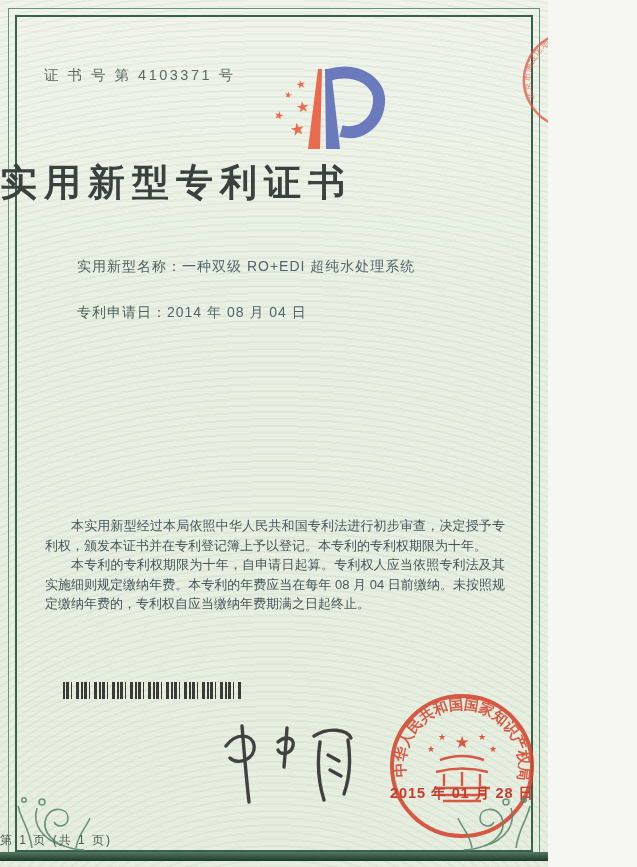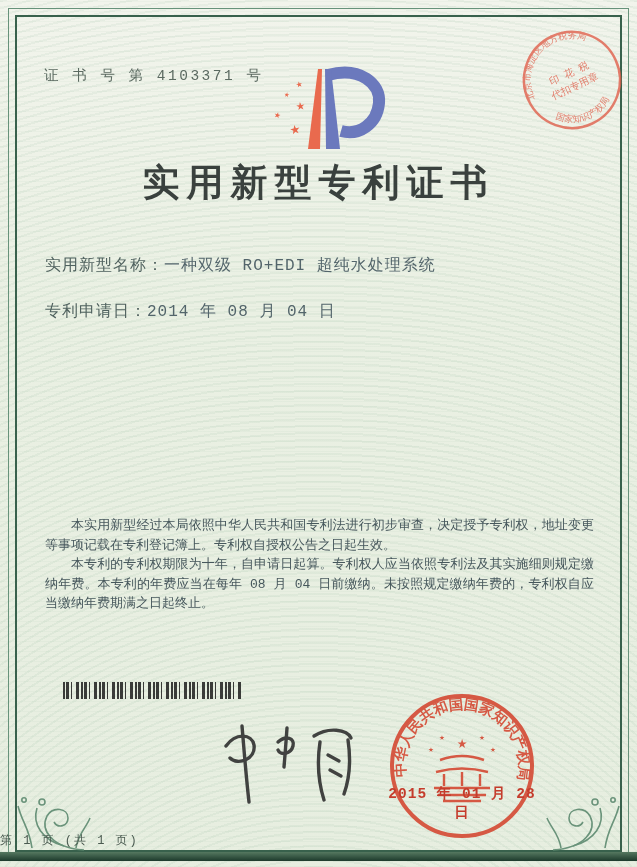--- a/index.html
+++ b/index.html
@@ -1,36 +1,36 @@
 <!DOCTYPE html>
 <html><head>
 <meta charset="utf-8">
 <style>
   html,body{margin:0;padding:0;background:#f6f7f2;}
-  .page{position:relative;width:637px;height:867px;overflow:hidden;
-    font-family:Liberation Mono, monospace;
+  .page{position:relative;width:548px;height:867px;overflow:hidden;
+    font-family:Liberation Sans, sans-serif;
     background:linear-gradient(180deg,#f2f4ec 0%,#eaf0e3 35%,#e7eee0 100%);}
   .guilloche{position:absolute;inset:0;pointer-events:none;
     background-image:
       repeating-radial-gradient(circle at 50% 130%, rgba(130,175,145,.10) 0 2px, rgba(0,0,0,0) 2px 7px),
       repeating-linear-gradient(0deg, rgba(140,185,155,.07) 0 1px, rgba(0,0,0,0) 1px 5px);}
   .frame-outer{position:absolute;inset:8px;border:1px solid #67927a;}
   .frame-inner{position:absolute;inset:15px;border:2px solid #38614c;}
   .bottom-band{position:absolute;left:0;right:0;top:852px;height:9px;
     background:linear-gradient(180deg,#557860,#1d3a2c);}
   .cert-no{position:absolute;left:44px;top:66px;font-size:14.5px;letter-spacing:2.5px;color:#5b6a61;}
-  .title{position:absolute;left:0;right:0;top:158px;text-align:center;
+  .title{position:absolute;left:0;right:0;top:158px;
     font-size:37px;font-weight:700;letter-spacing:7px;color:#3a413e;}
   
   .logo{position:absolute;left:258px;top:55px;width:140px;height:100px;}
   .logo .star{position:absolute;color:#e96a4e;line-height:1;}
   .logo svg{position:absolute;left:0;top:0;}
   
   .fields{position:absolute;left:45px;top:256px;right:38px;}
-  .field{font-size:16px;line-height:21px;margin-bottom:25px;color:#50625f;letter-spacing:1px;}
+  .field{font-size:14px;line-height:21px;margin-bottom:25px;color:#50625f;letter-spacing:1px;margin-left:32px;}
   .field .val{color:#53656b;}
   
   .body-text{position:absolute;left:45px;right:43px;top:516px;
     font-size:13px;line-height:19.5px;color:#46575c;text-align:justify;}
   .body-text p{margin:0;text-indent:2em;}
   
   .barcode{position:absolute;left:63px;top:682px;width:178px;height:17px;opacity:.85;
     background:repeating-linear-gradient(90deg,#1c1c1c 0 2px,rgba(0,0,0,0) 2px 3px,#1c1c1c 3px 6px,rgba(0,0,0,0) 6px 8px,#1c1c1c 8px 9px,rgba(0,0,0,0) 9px 13px,#1c1c1c 13px 16px,rgba(0,0,0,0) 16px 18px);}
   
   .signer{position:absolute;left:62px;top:746px;font-size:17px;color:#3b4641;letter-spacing:5px;}
@@ -91,21 +91,21 @@
   </div>
 
   <div class="title">实用新型专利证书</div>
 
   <div class="fields">
     <div class="field"><span>实用新型名称：</span><span class="val">一种双级 RO+EDI 超纯水处理系统</span></div>
     <div class="field"><span>专利申请日：</span><span class="val">2014 年 08 月 04 日</span></div>
   </div>
 
   <div class="body-text">
-    <p>本实用新型经过本局依照中华人民共和国专利法进行初步审查，决定授予专利权，地址变更等事项记载在专利登记簿上。专利权自授权公告之日起生效。</p>
+    <p>本实用新型经过本局依照中华人民共和国专利法进行初步审查，决定授予专利权，颁发本证书并在专利登记簿上予以登记。本专利的专利权期限为十年。</p>
     <p>本专利的专利权期限为十年，自申请日起算。专利权人应当依照专利法及其实施细则规定缴纳年费。本专利的年费应当在每年 08 月 04 日前缴纳。未按照规定缴纳年费的，专利权自应当缴纳年费期满之日起终止。</p>
   </div>
 
   <div class="barcode"></div>
 
 
   <svg class="signature" width="160" height="95" viewBox="0 0 160 95">
     <g fill="none" stroke="#2b2b2b" stroke-width="3.4" stroke-linecap="round" opacity="0.88">
       <path d="M 18,32 C 28,18 44,20 46,31 C 48,45 30,52 22,44"></path>
       <path d="M 34,12 C 36,35 38,62 41,88"></path>

